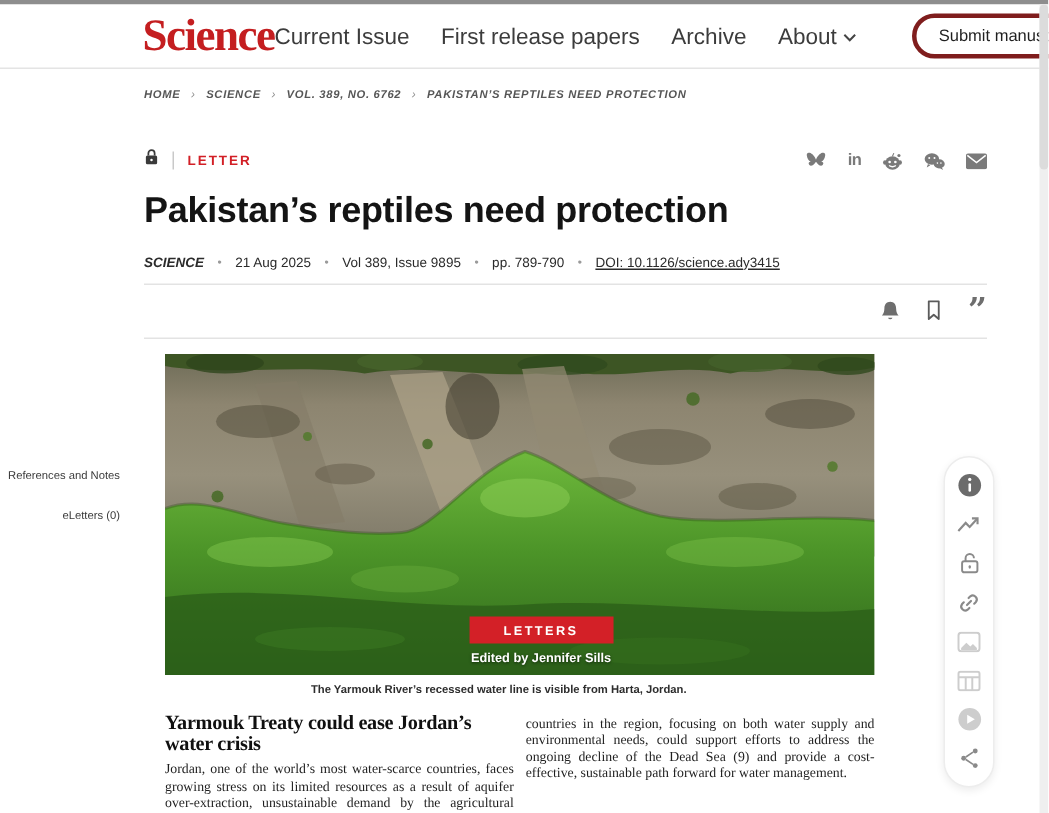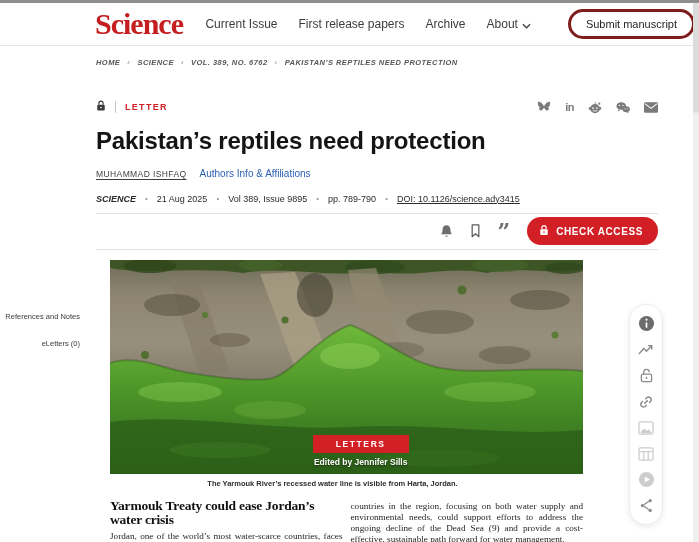--- a/index.html
+++ b/index.html
@@ -14,21 +14,21 @@
   header {
     height:43px; display:flex; align-items:center;
     padding-left:95px; padding-right:4px; border-bottom:1px solid #e4e4e4;
     background:#fff;
   }
   .logo {
     font-family:"Liberation Serif", serif; font-weight:700; font-size:30px;
     color:var(--logo_red,#c41e20); letter-spacing:-1px; line-height:1; cursor:pointer;
   }
   nav { margin-left:auto; display:flex; align-items:center; gap:21px; }
-  nav a { font-size:12px; color:#3c3c3c; text-decoration:none; cursor:pointer; white-space:nowrap; }
+  nav a { font-size:15px; color:#3c3c3c; text-decoration:none; cursor:pointer; white-space:nowrap; }
   .about-wrap { display:flex; align-items:center; gap:4px; cursor:pointer; }
   .submit-btn {
     margin-left:16px; border:3px solid #7f1d1d; border-radius:15px; background:#fff;
     padding:6px 15px; font-size:11px; color:#1f1f1f; white-space:nowrap; cursor:pointer;
     font-family:"Liberation Sans", sans-serif;
   }
 
   
   .content { width:562px; margin-left:96px; }
   .breadcrumb {
@@ -191,24 +191,20 @@
         <span>
           <svg width="14" height="11" viewBox="0 0 16 12" fill="#7a7a7a">
               <rect width="16" height="12" rx="1.5"></rect>
               <path d="M1 1.5 8 7l7-5.5" stroke="#fff" stroke-width="1.2" fill="none"></path>
             </svg>
         </span>
       </div>
     </div>
 
     <h1 class="title">Pakistan’s reptiles need protection</h1>
-    <div class="author-row">
-      <a class="author-name">MUHAMMAD ISHFAQ</a>
-      <a class="authors-link">Authors Info &amp; Affiliations</a>
-    </div>
 
     <div class="meta-row">
       <span class="journal">SCIENCE</span>
       <span class="dot">•</span>
       <span>21 Aug 2025</span>
       <span class="dot">•</span>
       <span>Vol 389, Issue 9895</span>
       <span class="dot">•</span>
       <span>pp. 789-790</span>
       <span class="dot">•</span>
@@ -225,30 +221,20 @@
           </svg>
       </span>
       <span class="aicon">
         <svg width="11" height="14" viewBox="0 0 12 16" fill="none" stroke="#5b5b5b" stroke-width="1.4">
             <path d="M2.2 1h7.6v13.5L6 11.2 2.2 14.5Z" stroke-linejoin="round"></path>
           </svg>
       </span>
       <span class="aicon">
         <span class="quote-glyph">”</span>
       </span>
-      <button class="check-btn">
-        <span>
-          <svg width="10" height="12" viewBox="0 0 12 14">
-              <rect x="1.5" y="6" width="9" height="7" rx="1.2" fill="#fff"></rect>
-              <path d="M3.5 6V4.2a2.5 2.5 0 0 1 5 0V6" fill="none" stroke="#fff" stroke-width="1.4"></path>
-              <circle cx="6" cy="9.5" r="1" fill="#d21f26"></circle>
-            </svg>
-        </span>
-        <span>CHECK ACCESS</span>
-      </button>
     </div>
 
     <div class="figure-wrap">
       <svg class="art" width="473" height="214" viewBox="0 0 473 214" preserveAspectRatio="none">
         <defs>
           <linearGradient id="rock" x1="0" y1="0" x2="0" y2="1">
             <stop offset="0" stop-color="#6d6b56"></stop>
             <stop offset="0.25" stop-color="#8d8570"></stop>
             <stop offset="0.6" stop-color="#97907c"></stop>
             <stop offset="1" stop-color="#7c7766"></stop>

